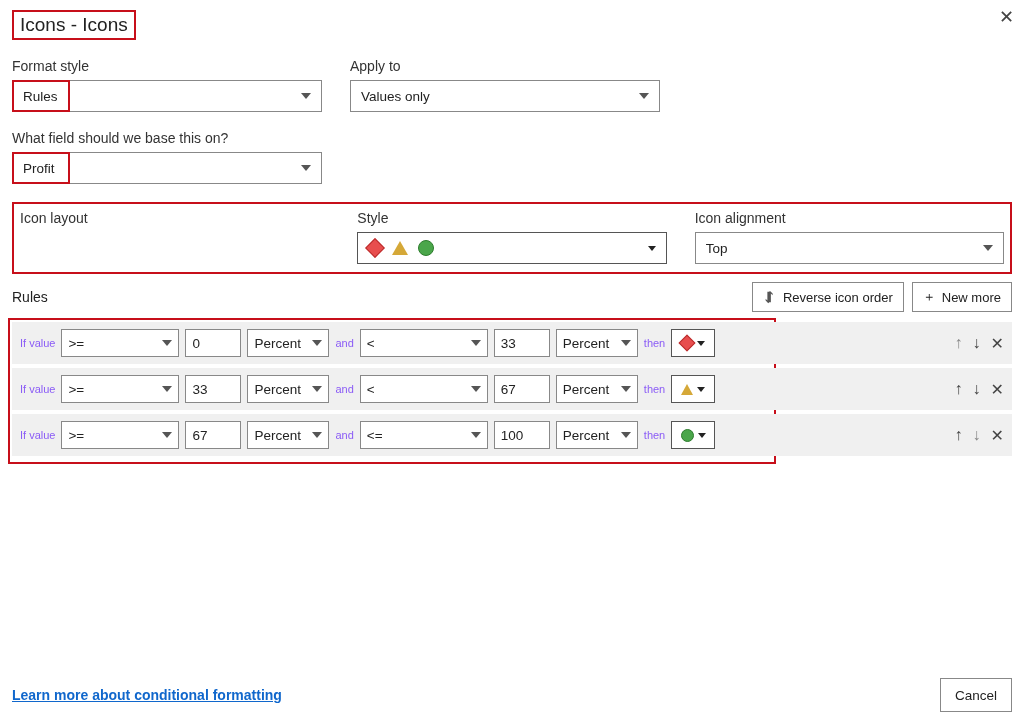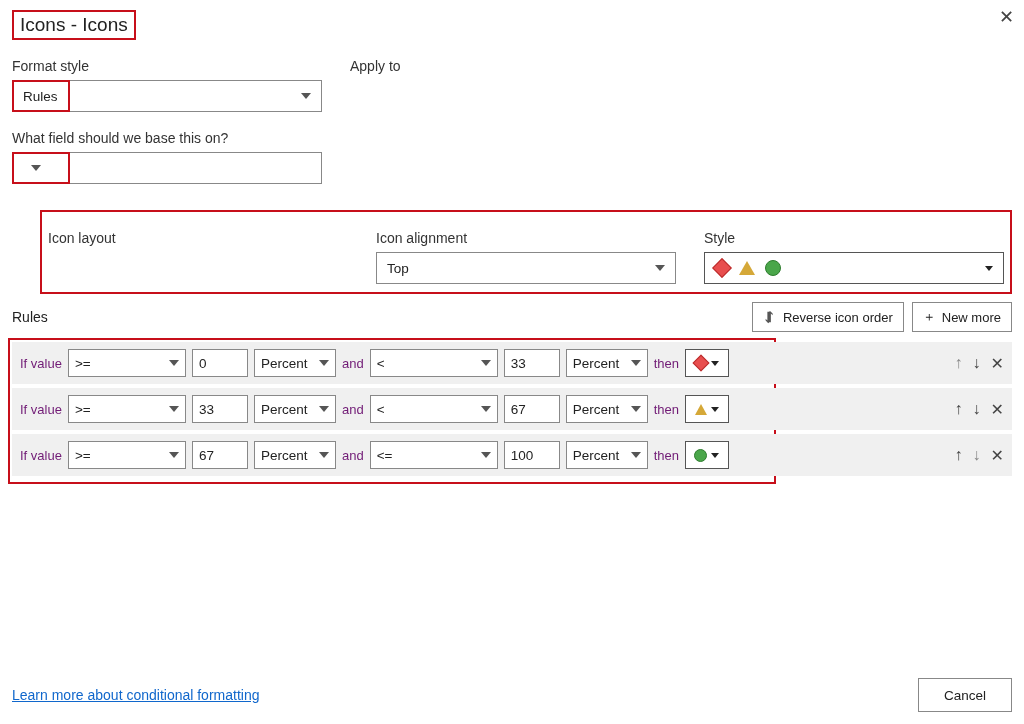--- a/index.html
+++ b/index.html
@@ -7,50 +7,50 @@
   .dialog { position:relative; width:1024px; height:724px; padding:10px 12px 0 12px; }
   .close { position:absolute; top:8px; right:10px; font-size:18px; line-height:1; color:#444; cursor:pointer; }
   .title { font-size:19px; font-weight:400; display:inline-block; padding:2px 6px; border:2px solid #c70f1a; margin-bottom:18px; }
   .field-row { display:flex; gap:28px; margin-bottom:18px; }
   .field { display:flex; flex-direction:column; gap:6px; }
   .field-label { font-size:14px; color:#333; }
   .select { position:relative; height:32px; border:1px solid #888; display:flex; align-items:center; padding:0 10px; background:#fff; cursor:pointer; }
   .select .value { flex:1; }
   .chev { width:0; height:0; border-left:5px solid transparent; border-right:5px solid transparent; border-top:6px solid #555; margin-left:8px; }
   .hi-border { position:absolute; left:-1px; top:-1px; border:2px solid #c70f1a; pointer-events:none; }
-  .block-hi { border:2px solid #c70f1a; padding:18px 6px 8px 6px;margin-left:28px; }
+  .block-hi { border:2px solid #c70f1a; padding:6px 6px 8px 6px; }
   .three-col { display:flex; gap:28px; }
   .three-col .field { flex:1; }
   .style-select { display:flex; align-items:center; gap:10px; height:32px; border:1px solid #555; padding:0 10px; cursor:pointer; }
   .style-select .drop { margin-left:auto; width:0;height:0;border-left:4px solid transparent;border-right:4px solid transparent;border-top:5px solid #222; }
   .diamond { width:14px; height:14px; background:#e84e4e; border:1px solid #b92d2d; transform:rotate(45deg); }
   .triangle { width:0;height:0;border-left:8px solid transparent;border-right:8px solid transparent;border-bottom:14px solid #d5a838; }
   .circle { width:16px;height:16px;border-radius:50%;background:#4aa64a;border:1px solid #2e7d2e; }
   .rules-header { display:flex; align-items:center; margin-top:8px; }
   .rules-label { font-size:14px; }
   .btn { border:1px solid #888; background:#fff; height:30px; padding:0 10px; display:flex; align-items:center; gap:6px; cursor:pointer; font-size:13px; }
   .btn + .btn { margin-left:8px; }
   .rules-header .spacer { flex:1; }
   .rules-block { margin-top:10px; }
   .rule-row { display:flex; align-items:center; gap:6px; background:#f0f0f0; height:42px; padding:0 8px; margin-bottom:4px; position:relative; }
-  .plain-txt { font-size:13px; color:#701a75; white-space:nowrap; }
+  .plain-txt { font-size:11px; color:#8b5cf6; white-space:nowrap; }
   .small-select { height:28px; border:1px solid #888; background:#fff; display:flex; align-items:center; padding:0 6px; cursor:pointer; }
   .small-select .chev { border-top-color:#555; }
   .val-input { height:28px; width:56px; border:1px solid #888; background:#fff; padding:0 6px; display:flex; align-items:center; cursor:text; }
   .icon-pick { height:28px; width:44px; border:1px solid #555; background:#fff; display:flex; align-items:center; justify-content:center; gap:4px; cursor:pointer; }
   .icon-pick .drop { width:0;height:0;border-left:4px solid transparent;border-right:4px solid transparent;border-top:5px solid #222; }
   .row-actions { margin-left:auto; display:flex; gap:10px; align-items:center; }
   .row-actions span { color:#888; font-size:16px; cursor:pointer; }
   .row-actions span.active { color:#444; }
   .footer { position:absolute; left:12px; right:12px; bottom:12px; display:flex; align-items:center; }
-  .link { color:#1067cc; text-decoration:underline; cursor:pointer; font-size:14px; }
+  .link { color:#1067cc; text-decoration:underline; cursor:pointer; font-size:14px;font-weight:bold; }
   .footer .spacer { flex:1; }
   .ok-btn { background:#f2bf00; border:1px solid #f2bf00; height:34px; padding:0 18px; display:flex; align-items:center; cursor:pointer; margin-right:12px; }
   .ok-hi { border:2px solid #c70f1a; padding:4px; display:flex; }
-  .cancel-btn { background:#fff; border:1px solid #888; height:34px; padding:0 25px; display:flex; align-items:center; cursor:pointer; }
+  .cancel-btn { background:#fff; border:1px solid #888; height:34px; padding:0 14px; display:flex; align-items:center; cursor:pointer; }
   .rules-hi { position:absolute; border:2px solid #c70f1a; pointer-events:none; }
   svg.sort-ico { width:14px; height:14px; }
 </style>
 </head>
 <body>
 
 <div class="dialog">
   <span class="close">✕</span>
 
   <div class="title">Icons - Icons</div>
@@ -60,52 +60,57 @@
     <div class="field" style="width:310px">
       <div class="field-label">Format style</div>
       <div class="select" style="position:relative">
         <span class="value">Rules</span>
         <span class="chev"></span>
         <span class="hi-border" style="width:58px;height:32px"></span>
       </div>
     </div>
     <div class="field" style="width:310px">
       <div class="field-label">Apply to</div>
-    </div>
-  </div>
-
-  
-  <div class="field" style="width:310px;margin-bottom:26px">
+      <div class="select">
+        <span class="value">Values only</span>
+        <span class="chev"></span>
+      </div>
+    </div>
+  </div>
+
+  
+  <div class="field" style="width:310px;margin-bottom:18px">
     <div class="field-label">What field should we base this on?</div>
     <div class="select" style="position:relative">
+      <span class="value">Profit</span>
       <span class="chev"></span>
       <span class="hi-border" style="width:58px;height:32px"></span>
     </div>
   </div>
 
   
   <div class="block-hi">
     <div class="three-col">
       <div class="field">
         <div class="field-label">Icon layout</div>
-      </div>
-      <div class="field">
-        <div class="field-label">Icon alignment</div>
-        <div class="select">
-          <span class="value">Top</span>
-          <span class="chev"></span>
-        </div>
       </div>
       <div class="field">
         <div class="field-label">Style</div>
         <div class="style-select">
           <span class="diamond"></span>
           <span class="triangle"></span>
           <span class="circle"></span>
           <span class="drop"></span>
+        </div>
+      </div>
+      <div class="field">
+        <div class="field-label">Icon alignment</div>
+        <div class="select">
+          <span class="value">Top</span>
+          <span class="chev"></span>
         </div>
       </div>
     </div>
   </div>
 
   
   <div class="rules-header">
     <span class="rules-label">Rules</span>
     <span class="spacer"></span>
     <div class="btn">

